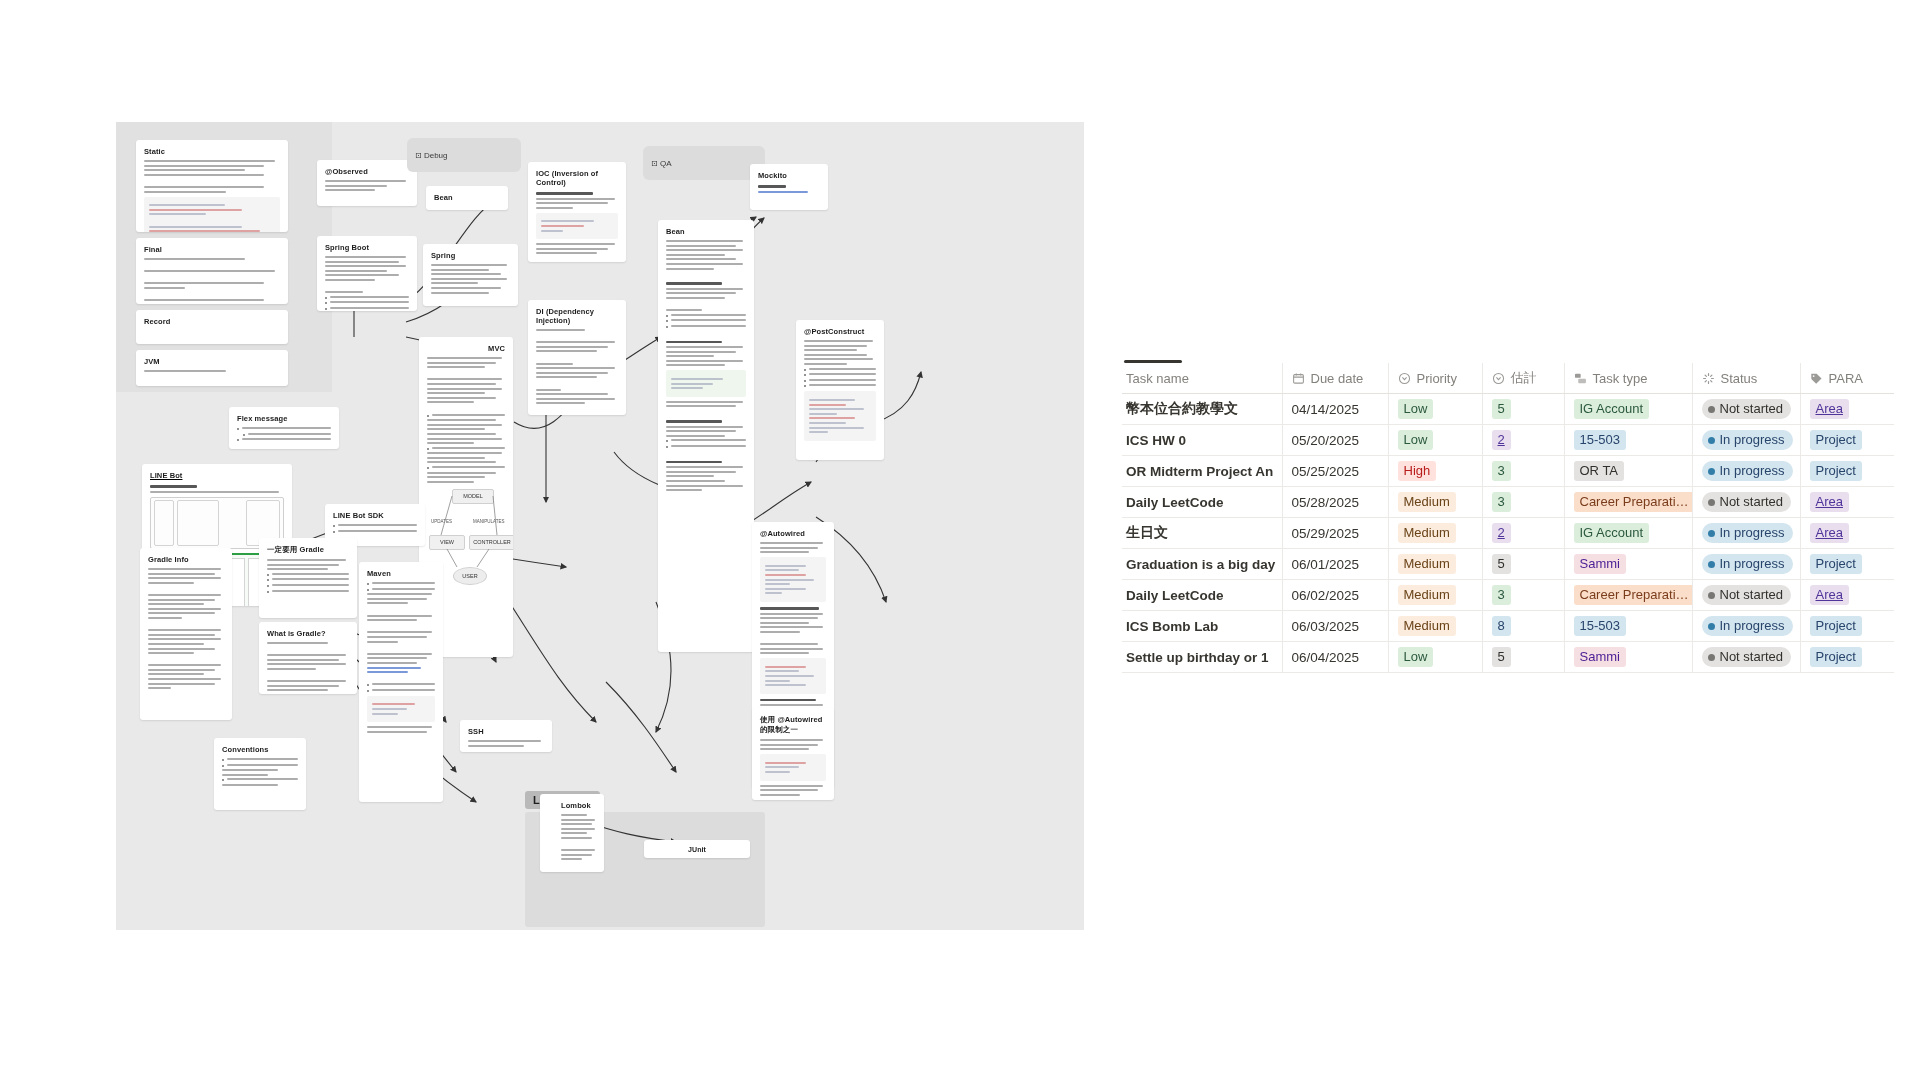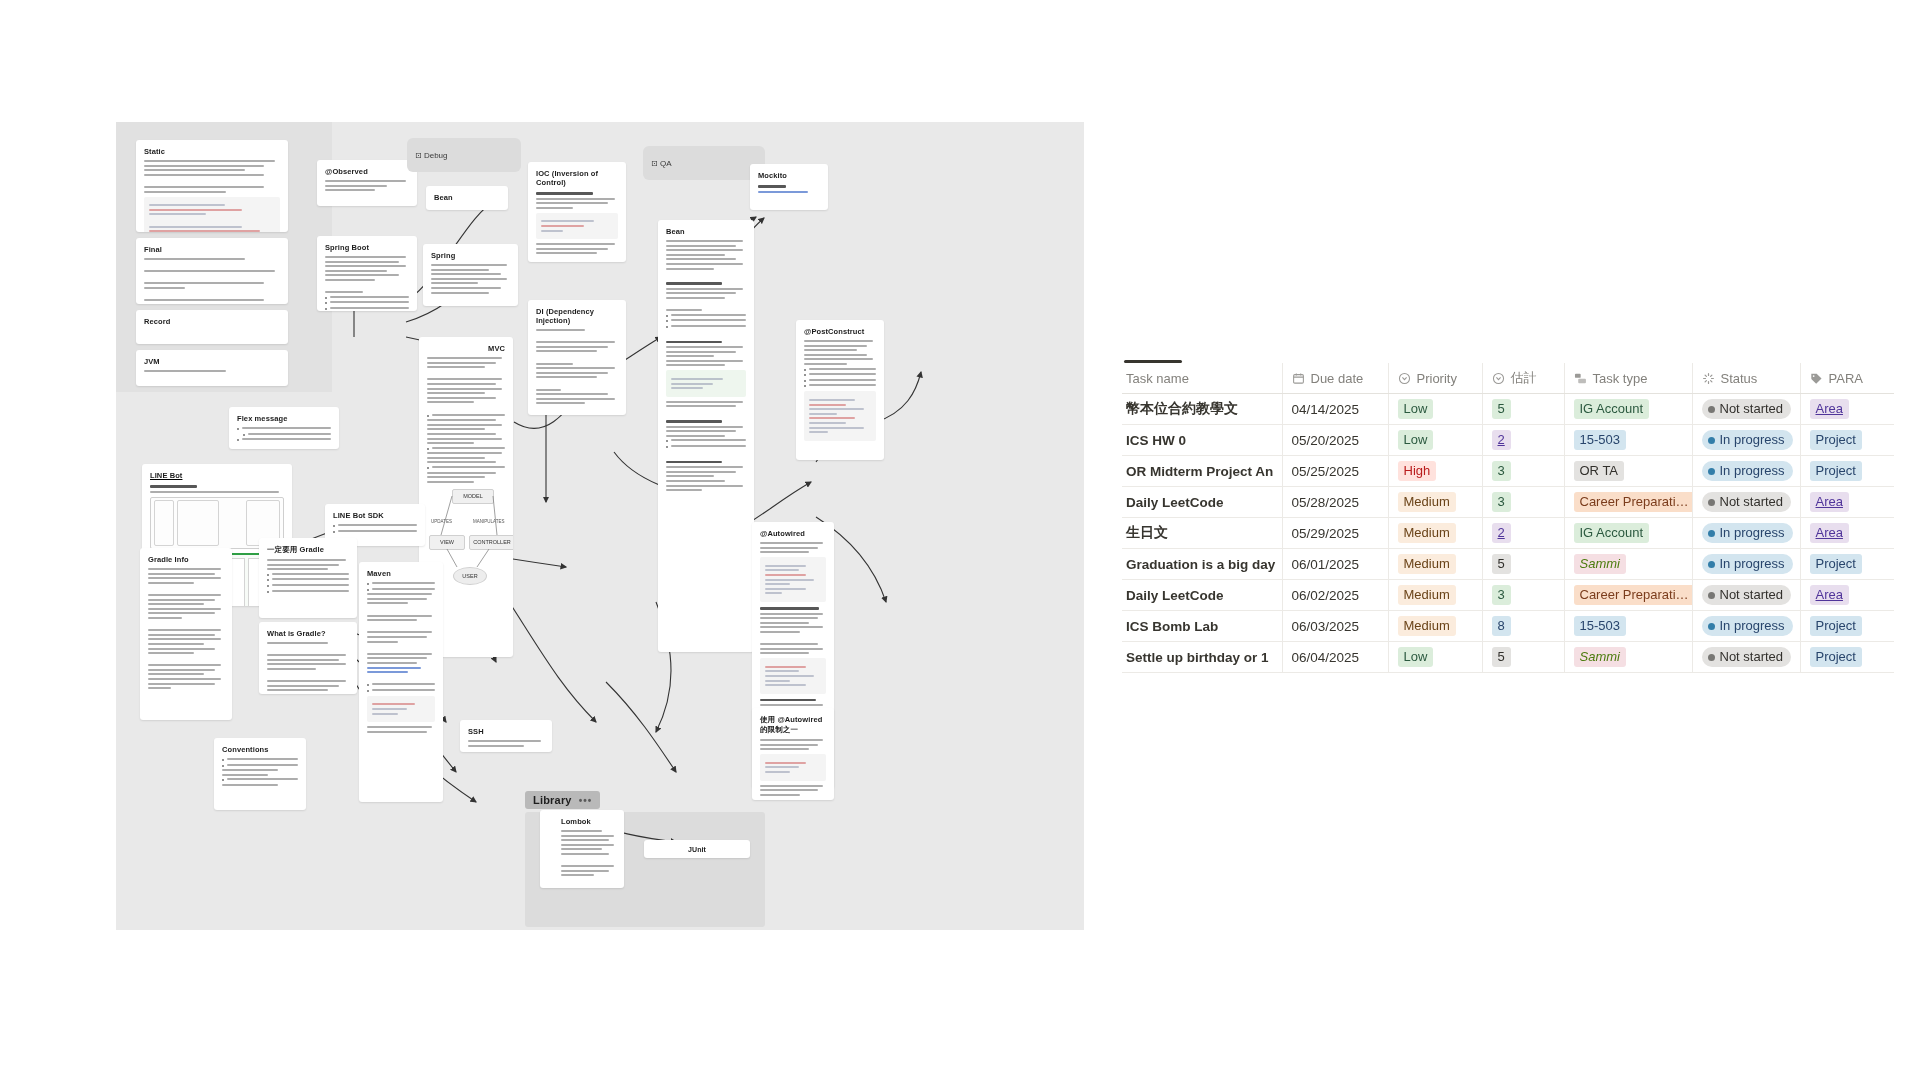--- a/index.html
+++ b/index.html
@@ -142,21 +142,21 @@
   .tag{
     display:inline-block;padding:1px 6px;border-radius:3px;
     font-size:13px;line-height:18px;
   }
   .tag-green{background:#dbeddb;color:#2b593f;}
   .tag-red{background:#ffe2dd;color:#b91c1c;}
   .tag-yellow{background:#fbecdd;color:#6a4318;}
   .tag-purple{background:#e8deee;color:#50349a;text-decoration:underline;}
   .tag-blue{background:#d3e5ef;color:#28456c;}
   .tag-orange{background:#fadec9;color:#7b3c1c;}
-  .tag-pink{background:#f5dfe3;color:#4d7c0f;font-style:italic;}
+  .tag-pink{background:#f5dfe3;color:#4c1d95;}
   .tag-gray{background:#e3e2e0;color:#32302c;}
   .status-pill{
     display:inline-flex;align-items:center;gap:5px;
     padding:1px 8px 1px 6px;border-radius:10px;font-size:13px;line-height:18px;
   }
   .status-pill .dot{width:7px;height:7px;border-radius:50%;flex:0 0 auto;}
   .st-notstarted{background:#e3e2e0;color:#32302c;}
   .st-notstarted .dot{background:#787774;}
   .st-inprogress{background:#d3e5ef;color:#28456c;}
   .st-inprogress .dot{background:#337ea9;}
@@ -759,21 +759,21 @@
         <div class="ln s2"></div>
         <div class="ln s4"></div>
     </div>
   </div>
 
   <div class="lib-chip">
     <span>Library</span>
     <span class="dots">•••</span>
   </div>
 
-  <div class="card" style="left:424px;top:688px;width:84px;height:78px;padding-left:21px;">
+  <div class="card" style="left:424px;top:672px;width:64px;height:78px;padding-left:21px;">
     <div class="c-title">Lombok</div>
     <div class="c-body">
       <div class="ln s3"></div>
       <div class="ln s1"></div>
         <div class="ln s2"></div>
         <div class="ln s1"></div>
       <div class="ln s3"></div>
         <div class="ln s2"></div>
       <div class="gap"></div>
       <div class="ln s1"></div>

